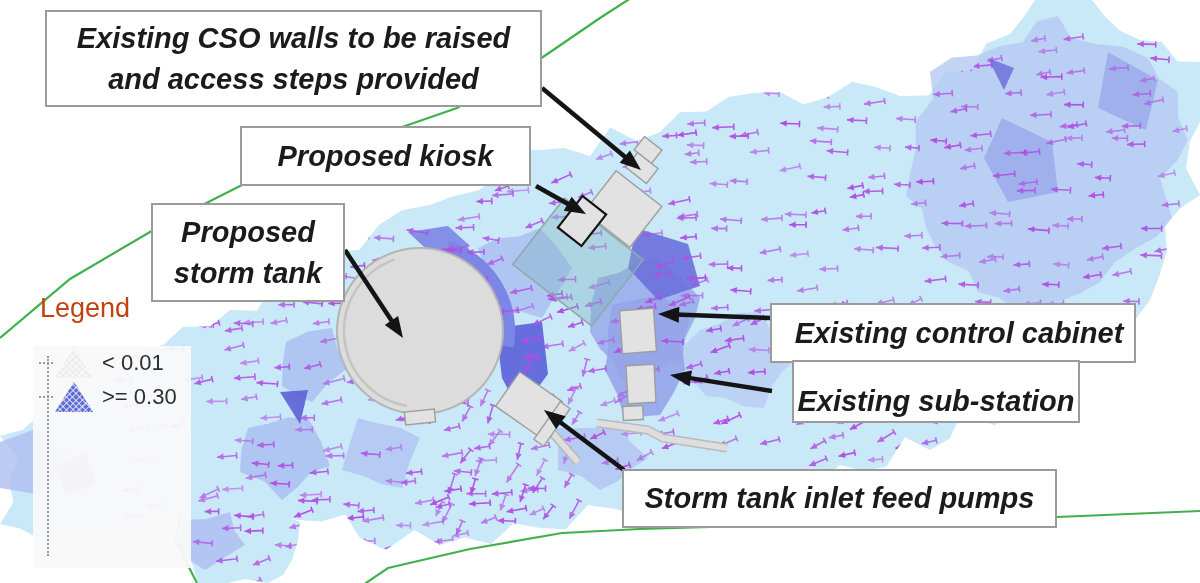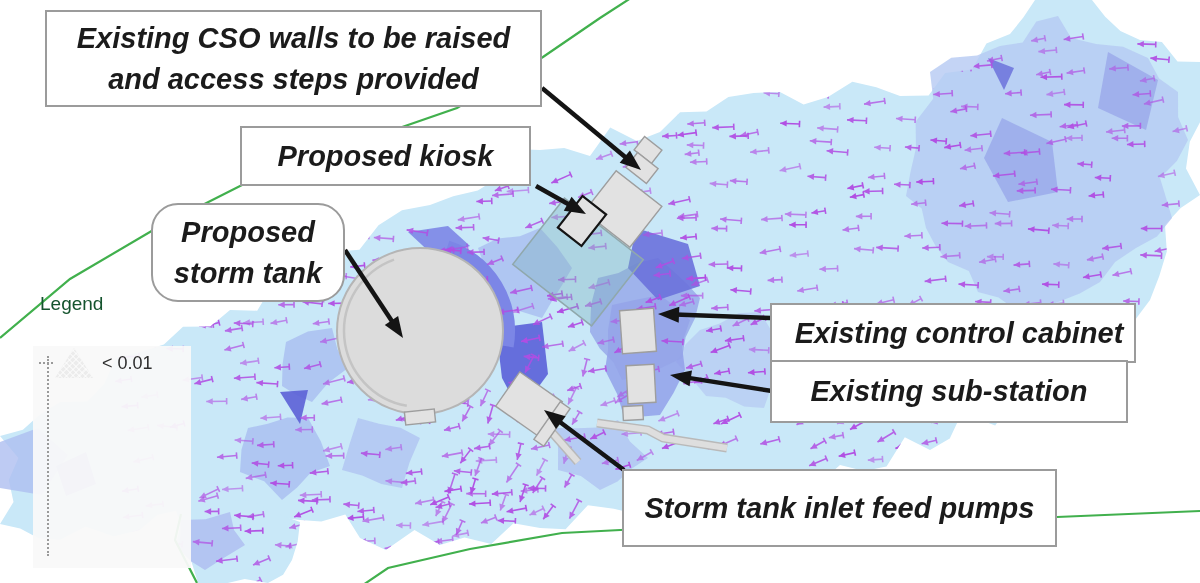--- a/index.html
+++ b/index.html
@@ -3,30 +3,30 @@
 <meta charset="utf-8">
 <style>
   html,body{margin:0;padding:0;background:#fff;}
   #stage{position:relative;width:1200px;height:583px;overflow:hidden;background:#fff;
          font-family:"Liberation Sans",sans-serif;}
   #map-svg{position:absolute;left:0;top:0;}
   .abox{position:absolute;display:flex;align-items:center;justify-content:center;
         background:#fff;border:2.5px solid #9b9b9b;box-sizing:border-box;
         color:#1b1b1b;font-style:italic;font-weight:600;font-size:29px;line-height:1.38;
         text-align:center;white-space:pre-line;z-index:5;}
-  #legend-title{position:absolute;left:40px;top:293px;font-size:19px;color:#14532d;z-index:4;}
+  #legend-title{position:absolute;left:40px;top:293px;font-size:27px;color:#c2410c;z-index:4;}
   #legend-panel{position:absolute;left:33px;top:346px;width:158px;height:222px;
                 background:rgba(249,249,249,0.95);z-index:4;}
   #legend-guide{position:absolute;left:14px;top:10px;bottom:12px;border-left:2px dotted #9a9a9a;}
   .lrow{position:relative;display:flex;align-items:center;height:34px;padding-left:22px;}
   .ltick{position:absolute;left:6px;width:14px;border-top:2px dotted #9a9a9a;}
   .tri{width:38px;height:30px;clip-path:polygon(50% 0,100% 100%,0 100%);flex:0 0 38px;
        background-image:repeating-linear-gradient(45deg,rgba(255,255,255,.5) 0 1.5px,rgba(255,255,255,0) 1.5px 4.5px),
                         repeating-linear-gradient(135deg,rgba(255,255,255,.5) 0 1.5px,rgba(255,255,255,0) 1.5px 4.5px);}
-  .llabel{margin-left:9px;font-size:18px;color:#2e2e2e;white-space:nowrap;}
+  .llabel{margin-left:9px;font-size:22px;color:#2e2e2e;white-space:nowrap;}
 </style>
 </head>
 <body>
 
 <div id="stage">
   <svg id="map-svg" width="1200" height="583" viewBox="0 0 1200 583">
       <defs>
         <clipPath id="floodclip">
           <polygon points="0.0,436.0 22.9,429.7 40.4,414.1 60.0,402.0 87.3,401.2 104.2,383.8 115.8,357.8 140.0,352.0 163.9,344.6 183.0,326.7 210.3,326.4 230.0,310.0 257.2,310.7 270.8,288.2 287.3,270.5 317.4,276.4 330.0,252.0 359.4,249.7 378.5,225.2 402.0,210.3 430.0,205.0 453.2,196.3 477.8,190.6 498.7,177.5 512.0,149.1 540.0,150.0 564.2,148.0 590.0,156.0 610.2,127.5 636.8,141.1 660.0,132.0 680.1,112.2 706.5,111.4 728.4,97.1 753.6,92.9 780.0,92.0 803.6,104.4 827.9,97.1 852.4,81.8 876.3,87.3 900.0,96.0 928.6,95.4 945.1,73.1 972.1,69.6 986.4,43.6 1010.0,34.0 1023.3,17.6 1035.0,0.0 1054.0,-12.2 1073.0,-11.8 1092.0,0.0 1105.2,16.7 1120.4,31.0 1140.0,40.0 1161.9,42.1 1177.5,61.4 1200.0,62.0 1206.7,88.6 1203.7,115.2 1189.8,141.8 1186.0,168.4 1200.0,195.0 1180.7,207.9 1165.0,225.0 1166.8,251.4 1159.3,275.9 1150.0,300.0 1136.5,318.0 1125.0,338.1 1096.0,339.4 1085.0,360.0 1062.0,364.1 1043.0,375.0 1020.4,379.8 1010.0,405.0 995.2,425.5 961.8,412.9 949.8,438.4 930.0,450.0 904.8,437.3 886.5,466.4 864.1,471.0 840.0,465.0 818.4,484.2 790.5,480.3 764.5,483.3 740.0,492.0 713.6,491.8 686.6,488.5 667.5,519.9 640.0,515.0 613.8,508.7 587.9,505.2 565.6,529.2 540.0,528.0 513.5,523.2 491.3,544.1 464.5,537.6 440.0,545.0 414.5,529.9 385.8,549.9 360.0,538.0 345.3,514.4 321.3,521.6 300.0,520.0 272.5,516.7 259.8,540.9 240.0,552.0 222.9,533.8 198.5,526.2 180.0,510.0 157.5,515.0 140.0,530.0 113.7,536.4 85.4,526.8 60.0,540.0 39.0,538.5 20.2,528.4 0.0,524.0 13.5,502.0 8.8,480.0 18.4,458.0"></polygon>
           <polygon points="172.0,502.0 198.2,507.9 224.0,500.8 250.0,500.0 274.3,512.6 300.0,522.0 297.7,541.4 292.0,560.0 283.1,574.7 268.0,583.0 244.7,579.1 221.3,584.5 198.0,583.0 191.4,561.4 176.0,545.0 180.8,522.9"></polygon>
@@ -2765,36 +2765,41 @@
       </g>
     </svg>
 
   <div class="abox" style="left: 240px; top: 126px; width: 291px; height: 60px;">
     <span>Proposed kiosk</span>
   </div>
   <div class="abox" style="left: 45px; top: 10px; width: 497px; height: 97px;">
     <span>Existing CSO walls to be raised
 and access steps provided</span>
   </div>
-  <div class="abox" style="left: 151px; top: 203px; width: 194px; height: 99px; border-radius: 27px;">
+  <div class="abox" style="left: 151px; top: 203px; width: 194px; height: 99px;">
     <span>Proposed
 storm tank</span>
   </div>
   <div class="abox" style="left: 770px; top: 303px; width: 366px; height: 60px; padding-left: 12px;">
     <span>Existing control cabinet</span>
   </div>
-  <div class="abox" style="left: 770px; top: 360px; width: 358px; height: 63px;">
+  <div class="abox" style="left: 792px; top: 360px; width: 288px; height: 63px; align-items: flex-end;">
     <span>Existing sub-station</span>
   </div>
-  <div class="abox" style="left: 622px; top: 469px; width: 435px; height: 78px;">
+  <div class="abox" style="left: 622px; top: 469px; width: 435px; height: 59px;">
     <span>Storm tank inlet feed pumps</span>
   </div>
 
   <div id="legend-title">Legend</div>
   <div id="legend-panel">
     <div id="legend-guide"></div>
     <div class="lrow">
         <span class="ltick"></span>
         <span class="tri" style="background-color: rgb(236, 236, 236);"></span>
         <span class="llabel">&lt; 0.01</span>
       </div>
+    <div class="lrow">
+        <span class="ltick"></span>
+        <span class="tri" style="background-color: rgb(95, 108, 211);"></span>
+        <span class="llabel">&gt;= 0.30</span>
+      </div>
   </div>
 </div>
 
 </body></html>

